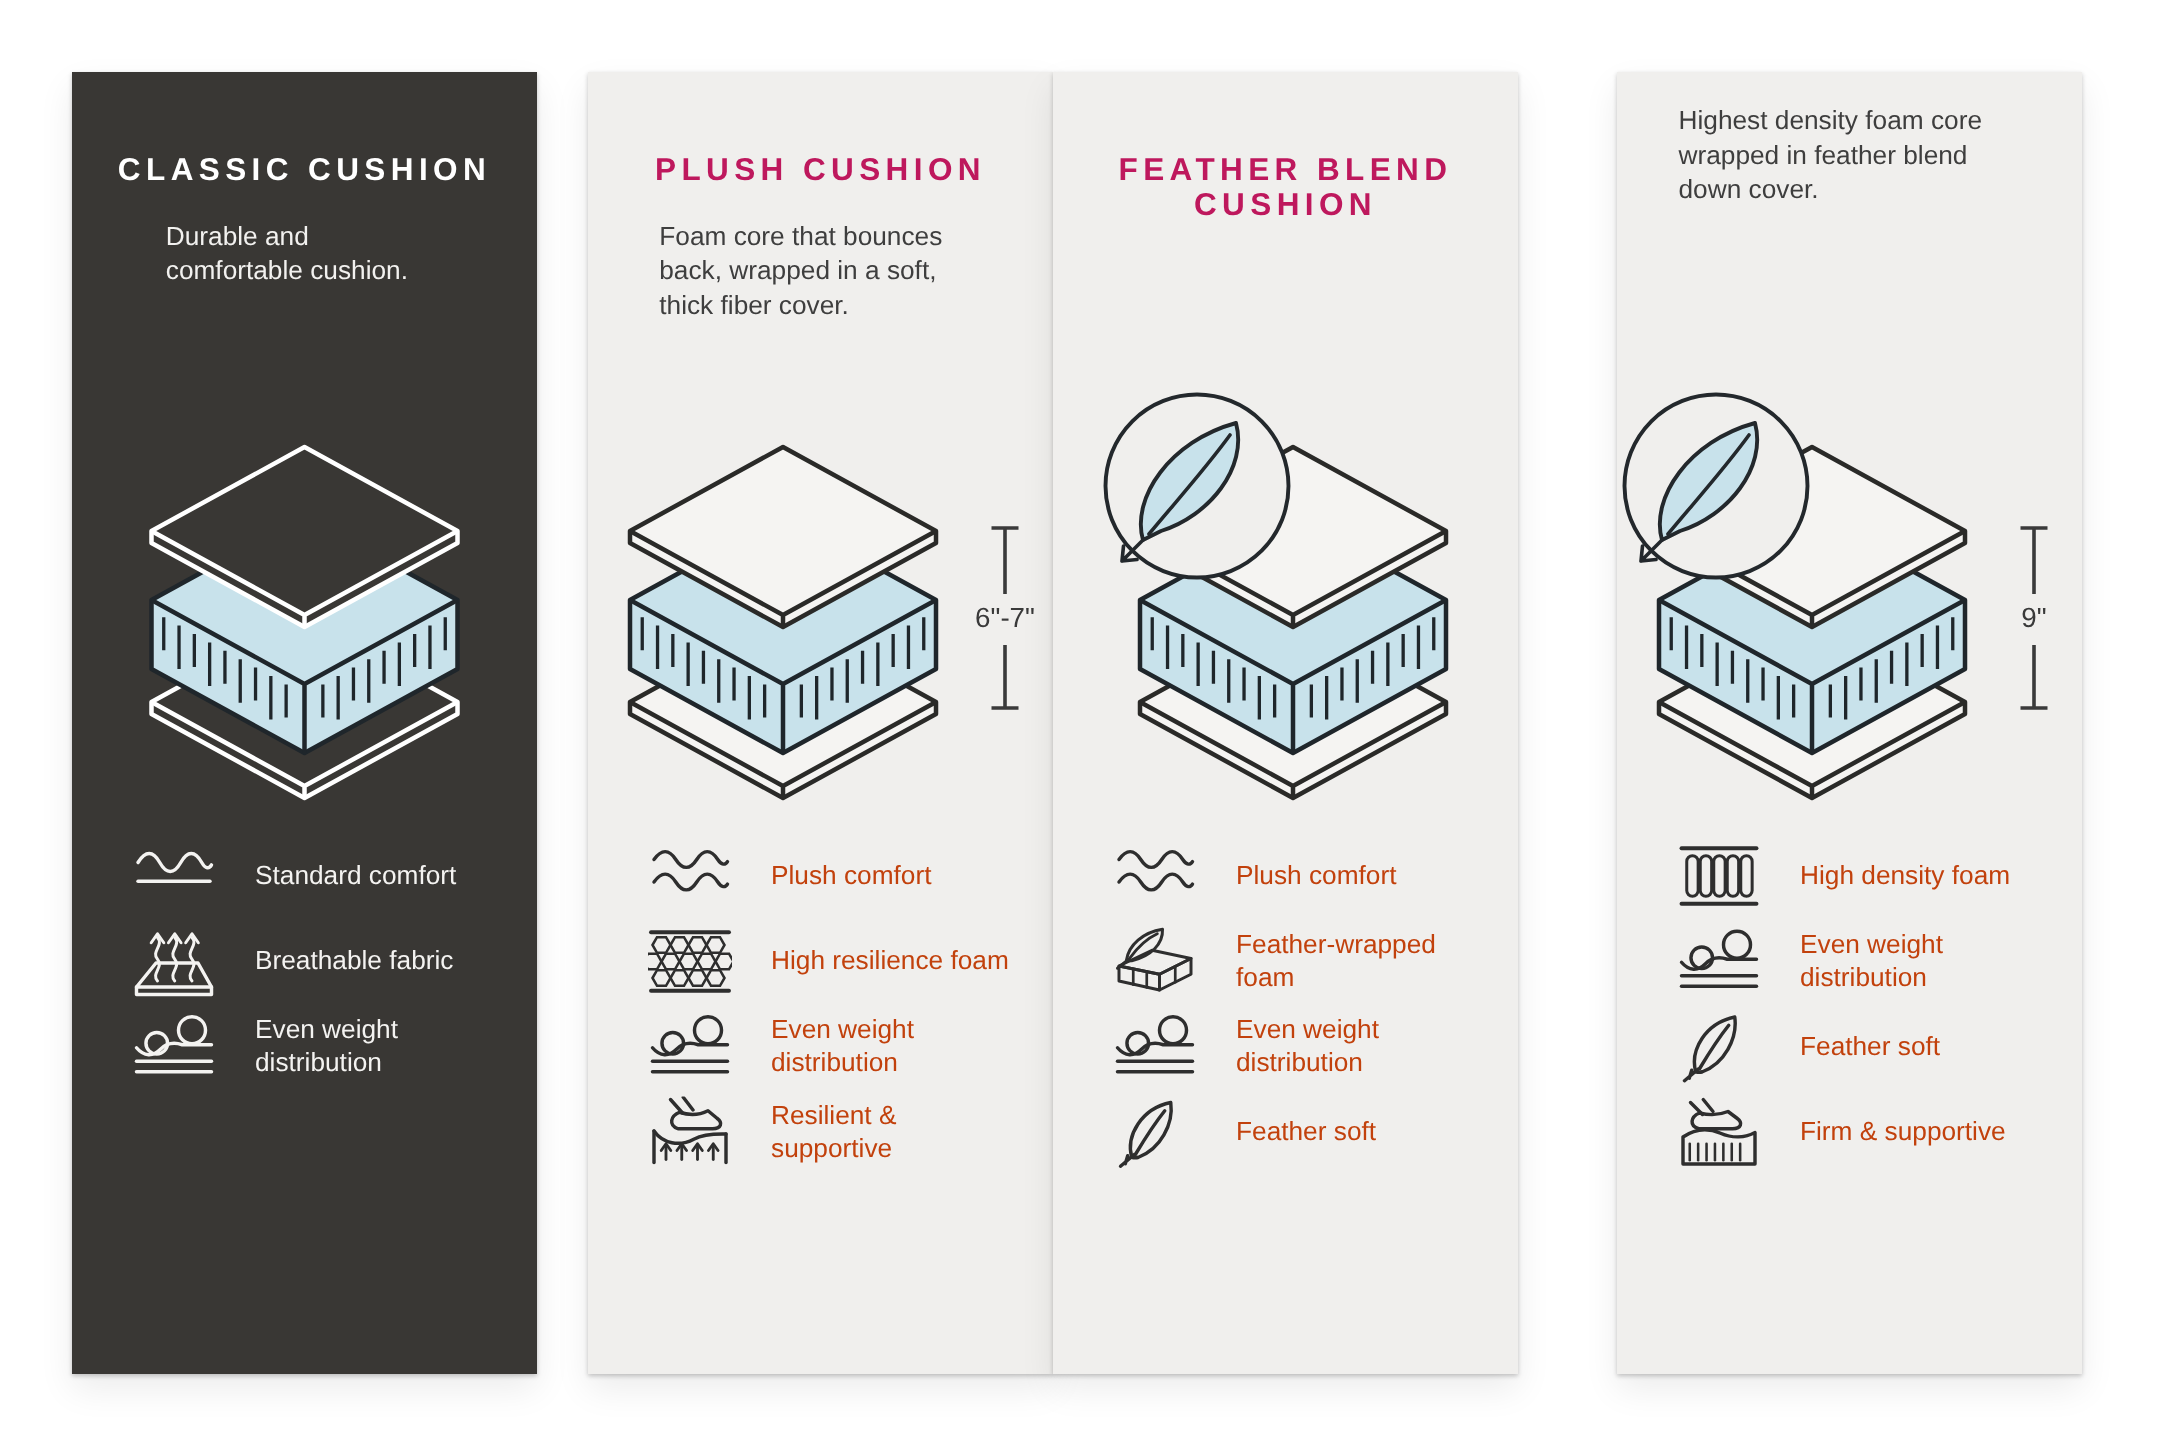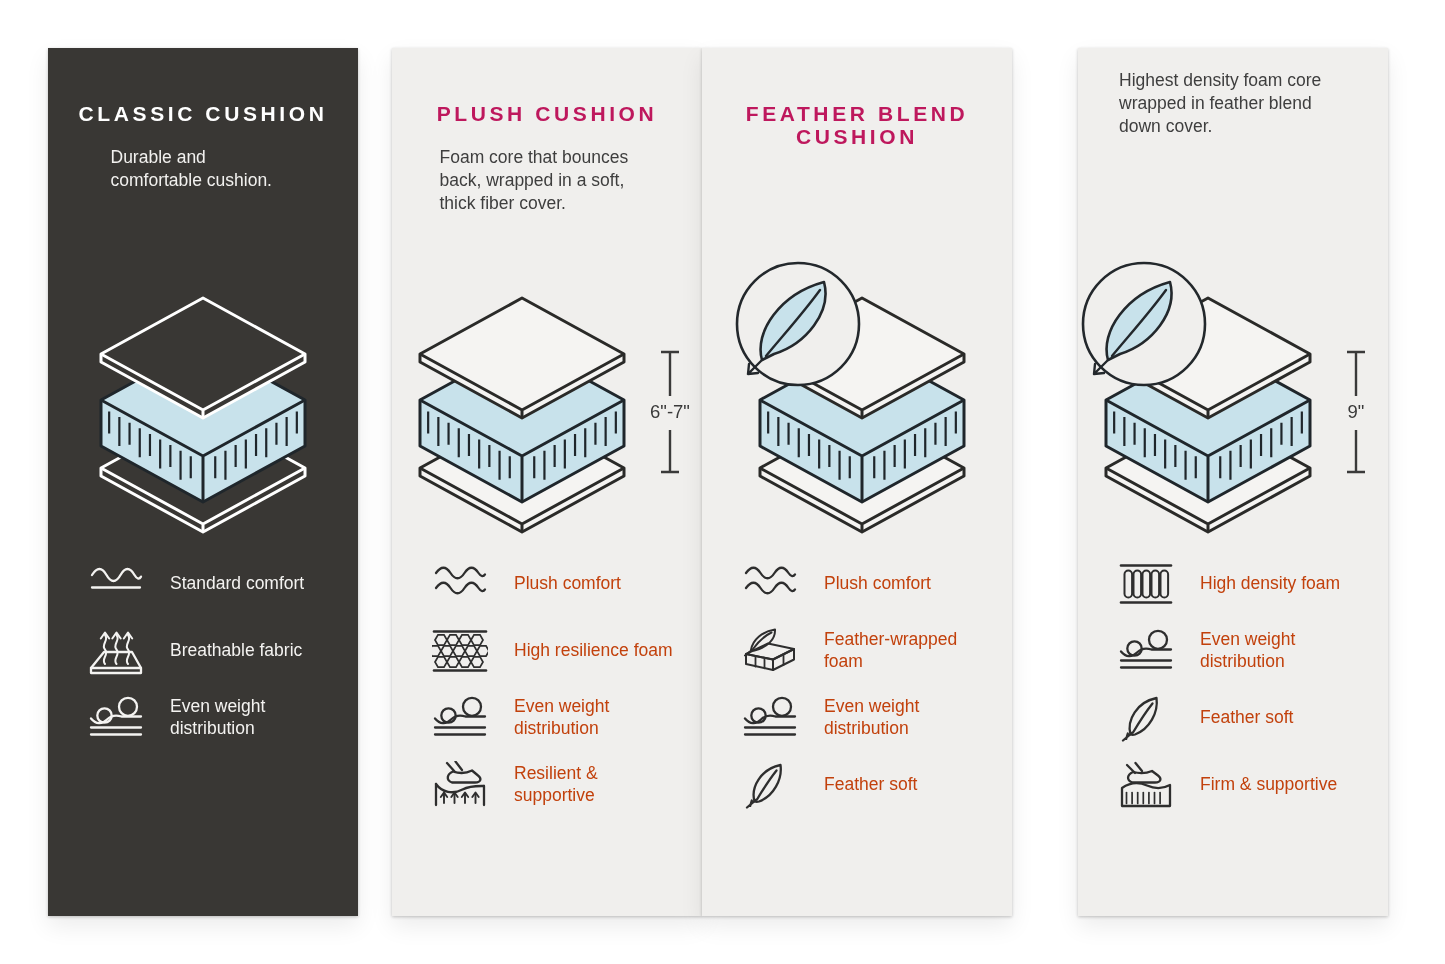--- a/index.html
+++ b/index.html
@@ -23,21 +23,21 @@
   .desc{
     margin:21px auto 0;text-align:left;font-size:17.5px;line-height:1.32;color:#3E3E3E;
   }
   .panel.dark .desc{color:#F2F1EF;}
   .desc.d0{max-width:185px}.desc.d1{max-width:215px}.desc.d2{max-width:285px}.desc.d3{max-width:228px}
   .illus{position:absolute;top:212px;left:0;width:310px;height:276px;}
   .illus svg{display:block}
   .illus text{font-family:inherit;}
   .features{
     position:absolute;top:512px;left:0;right:0;margin:0;list-style:none;
-    padding:0 8px 0 40px;display:flex;flex-direction:column;gap:19px;
+    padding:0 8px 0 40px;display:flex;flex-direction:column;gap:9px;
   }
   .feat{display:flex;align-items:center;gap:26px;min-height:46px;}
   .ficon{flex:0 0 56px;width:56px;height:48px;color:#2E2E2E;}
   .ficon svg{width:56px;height:48px;display:block;}
   .panel.dark .ficon{color:#F4F3F1;}
   .flabel{font-size:17.5px;line-height:1.25;color:#c2410c;max-width:168px;}
   .panel.dark .flabel{color:#F4F3F1;}
 </style>
 </head>
 <body>

